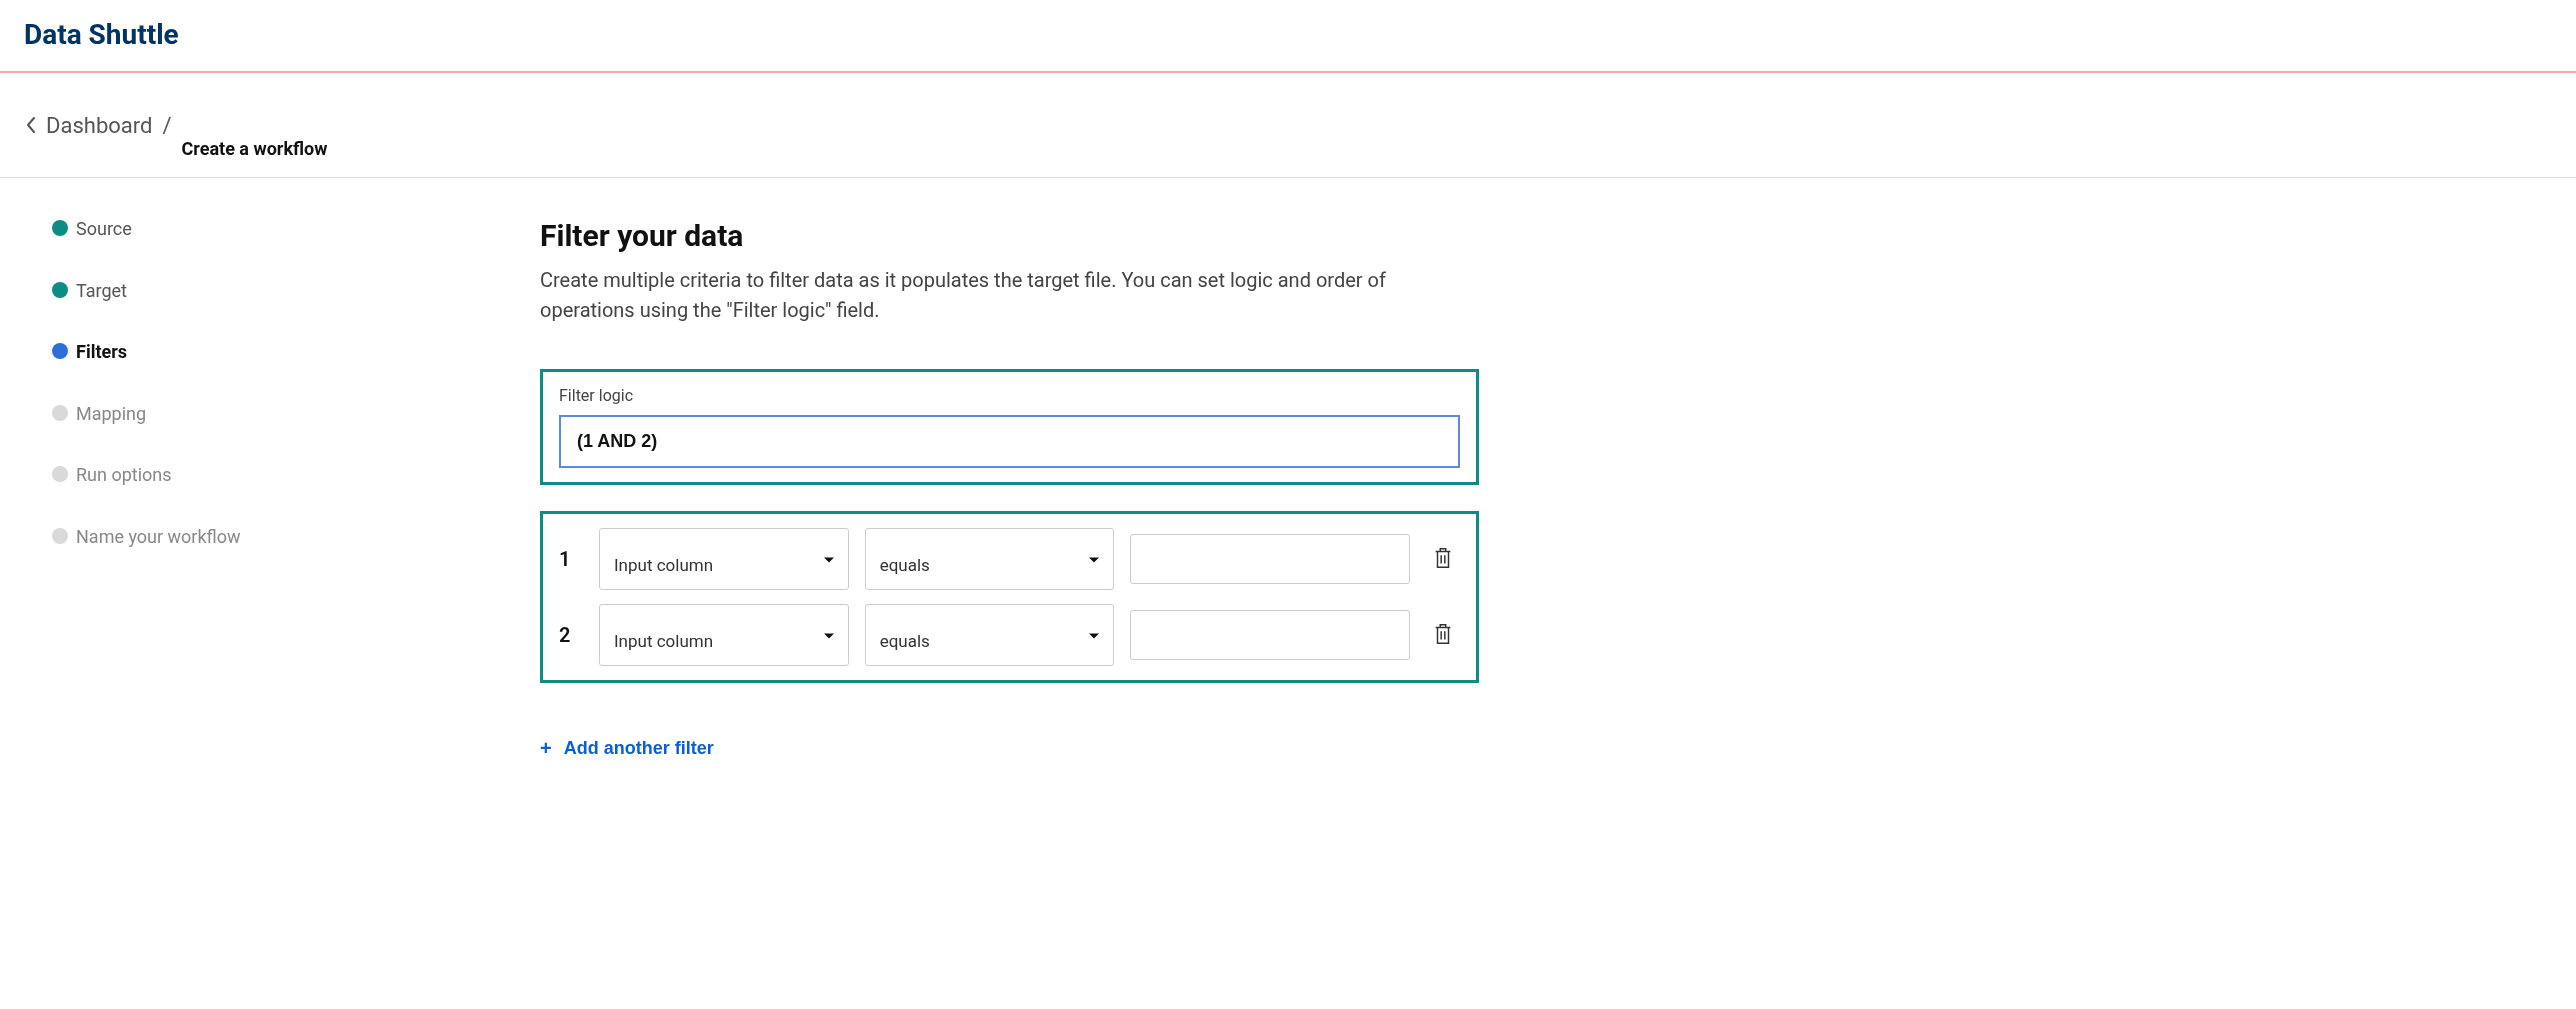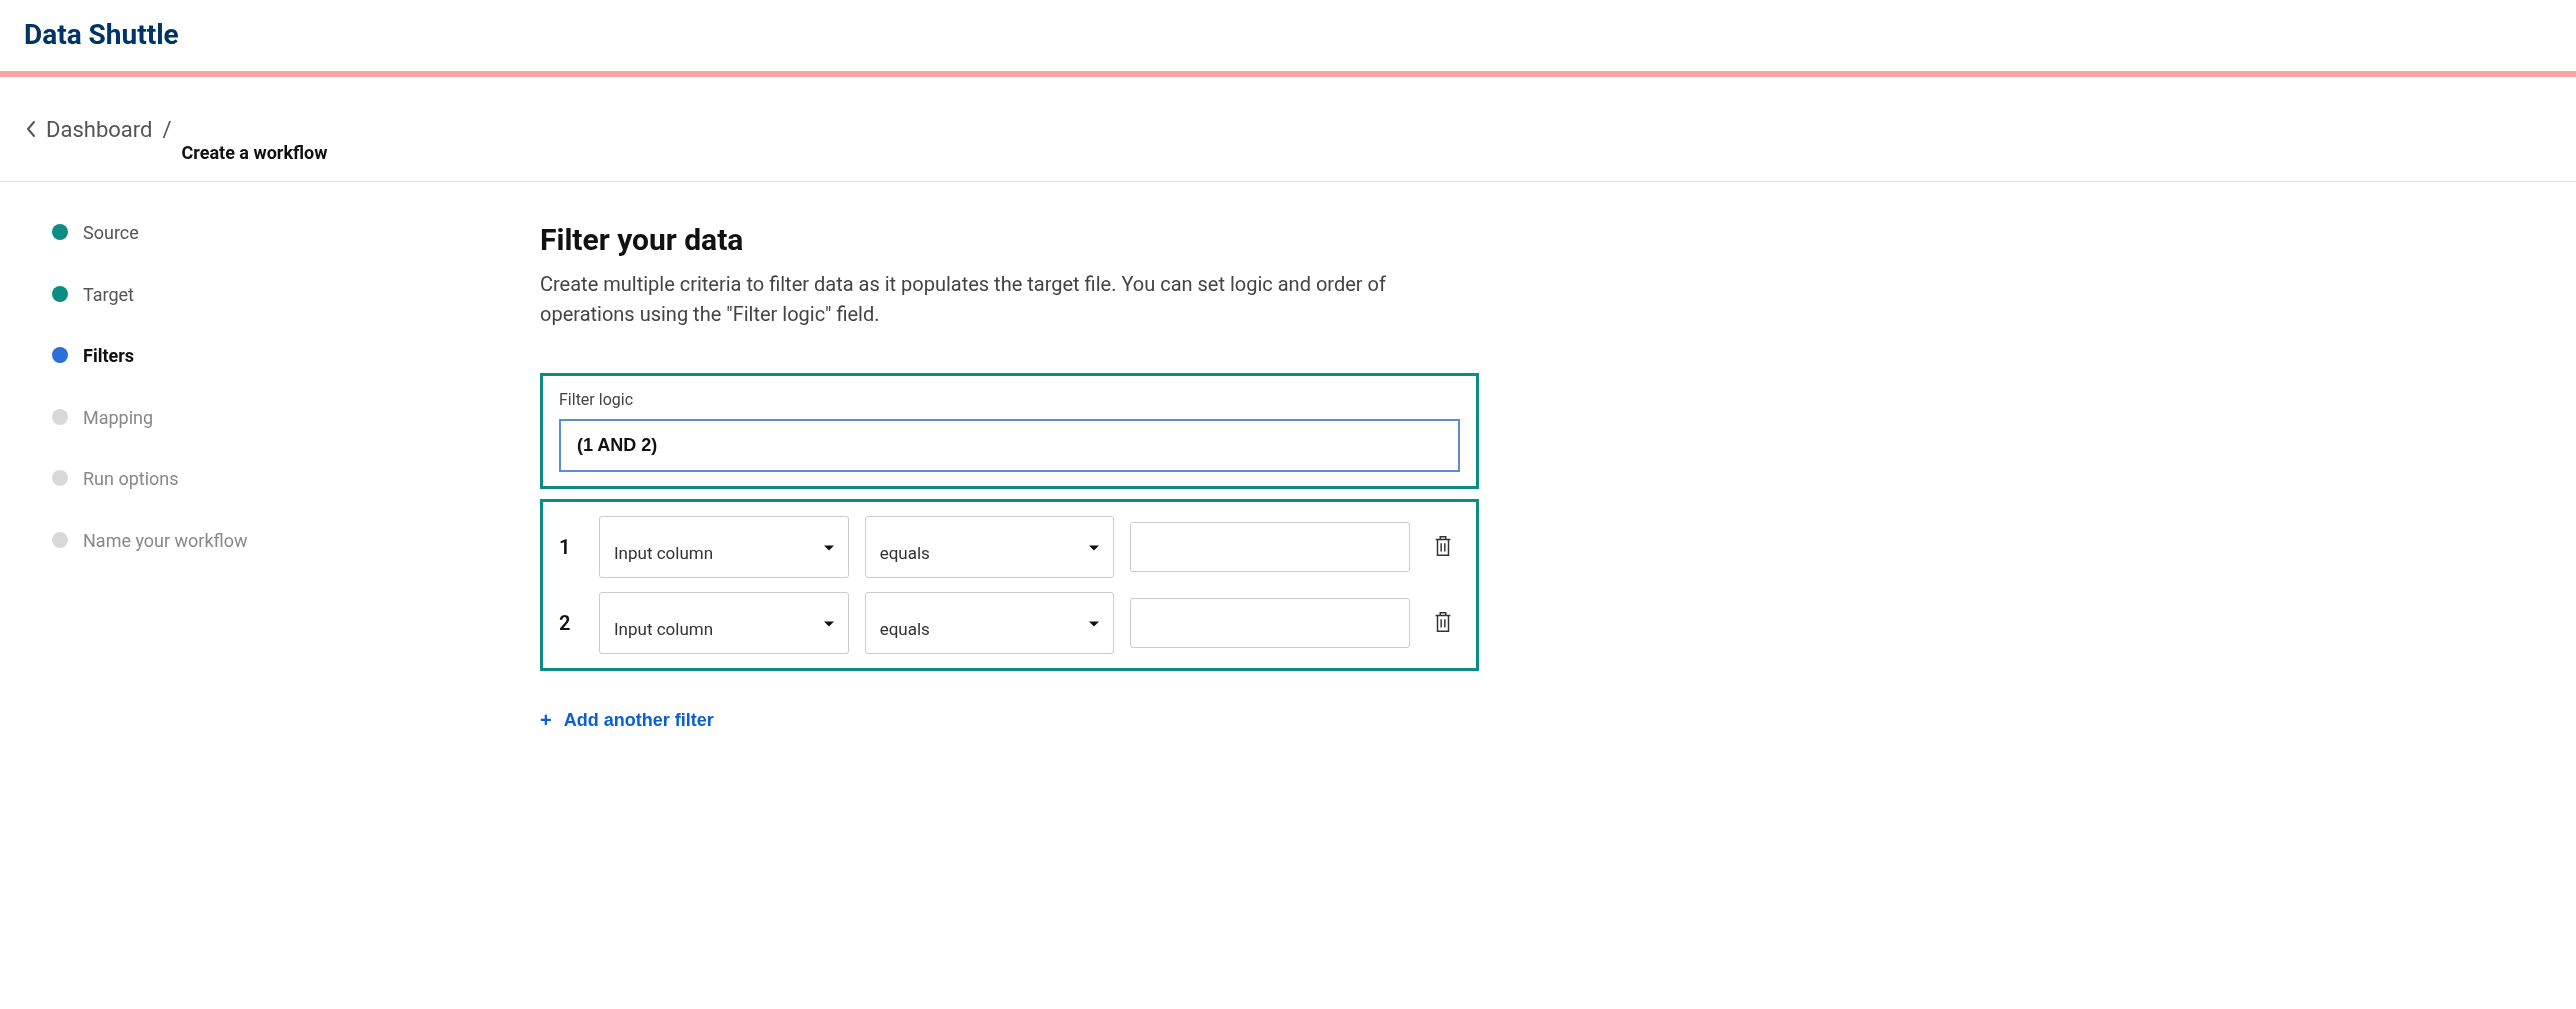--- a/index.html
+++ b/index.html
@@ -8,21 +8,21 @@
       padding: 0;
     }
     body {
       font-family: -apple-system, BlinkMacSystemFont, "Segoe UI", Roboto, Helvetica, Arial, sans-serif;
       font-size: 16px;
       color: #1a1a1a;
       background: #fff;
     }
     .header {
       padding: 18px 31px 20px 24px;
-      border-bottom: 6px solid #fca5a5;
+      border-bottom: 2px solid #fca5a5;
     }
     .app-title {
       font-size: 28px;
       font-weight: 700;
       color: #003366;
     }
     .breadcrumb-bar {
       padding: 18px 24px;
       border-bottom: 1px solid #e0e0e0;
       display: flex;
@@ -61,21 +61,21 @@
     }
     .step-list {
       list-style: none;
       display: flex;
       flex-direction: column;
       gap: 40px;
     }
     .step-item {
       display: flex;
       align-items: flex-start;
-      gap: 15px;
+      gap: 8px;
       cursor: pointer;
       line-height: 1.2;
     }
     .step-dot {
       width: 16px;
       height: 16px;
       border-radius: 50%;
       flex-shrink: 0;
       margin-top: 2px;
     }
@@ -104,21 +104,21 @@
     }
     .page-desc {
       font-size: 20px;
       color: #444;
       line-height: 1.5;
       margin-bottom: 44px;
     }
     .highlight-box {
       border: 3px solid #0d8c84;
       padding: 14px 16px;
-      margin-bottom: 10px;
+      margin-bottom: 26px;
     }
     .filter-logic-label {
       font-size: 16px;
       color: #444;
       margin-bottom: 10px;
     }
     .filter-logic-input {
       width: 100%;
       padding: 14px 16px;
       font-size: 18px;

